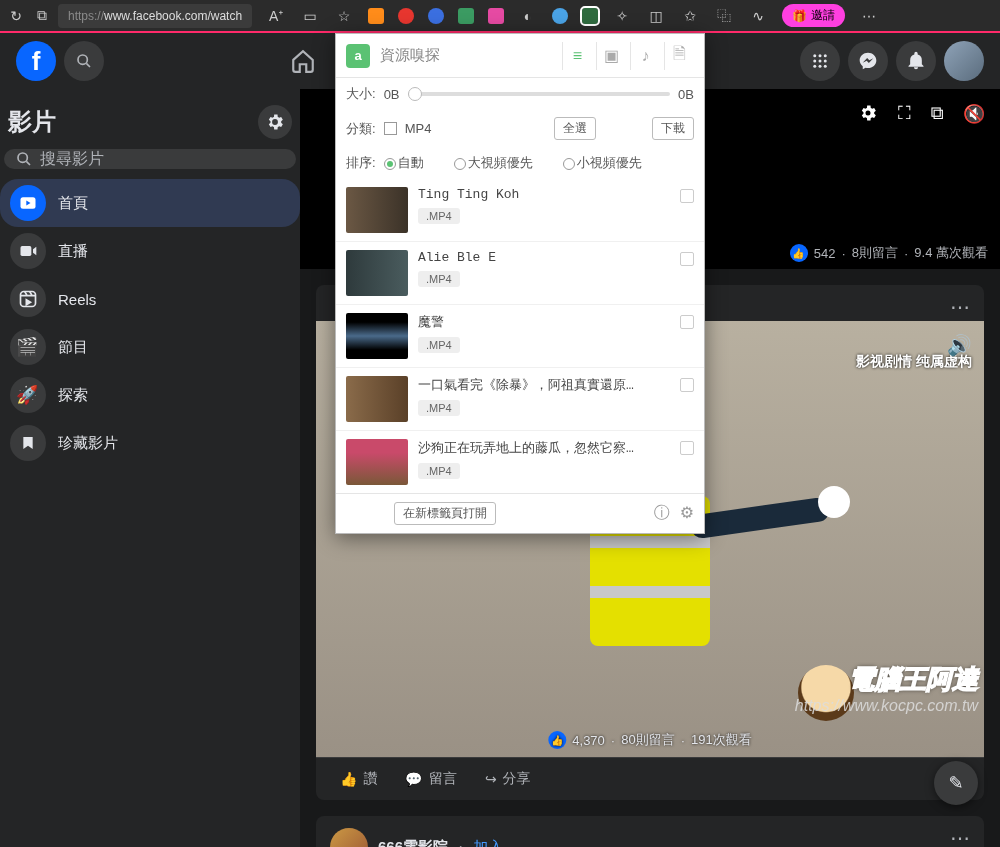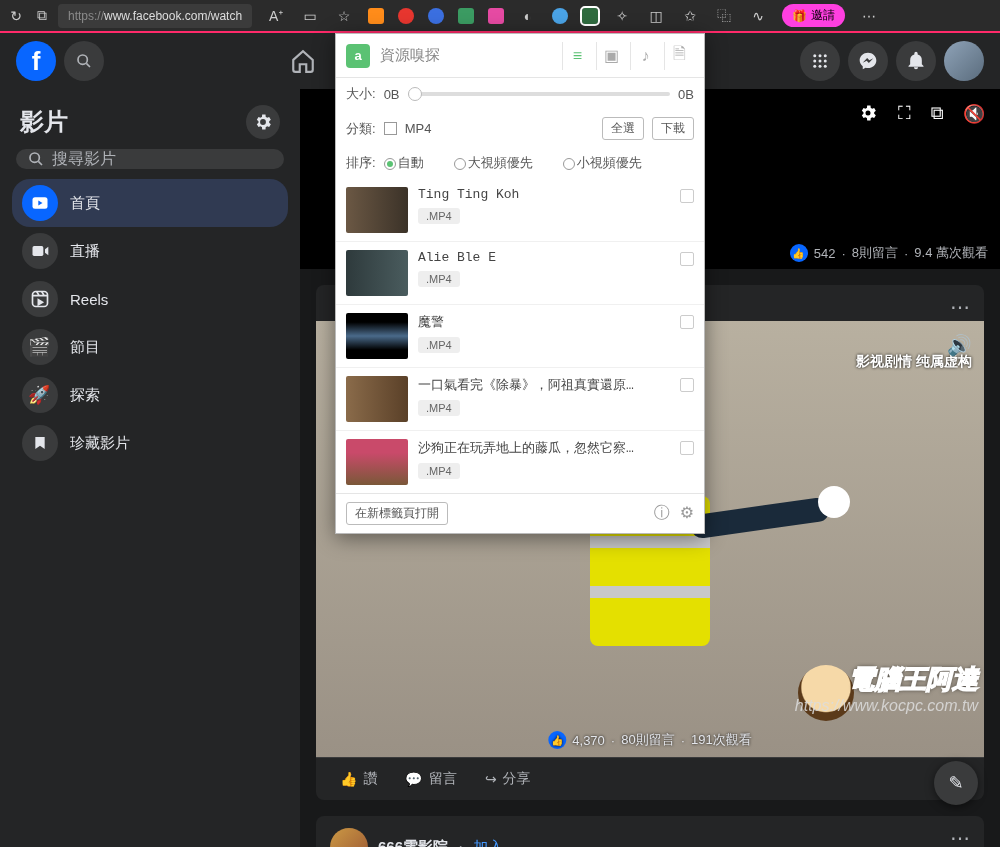--- a/index.html
+++ b/index.html
@@ -18,21 +18,21 @@
 .fb-top { height: 56px; background: #242526; display: flex; align-items: center; padding: 0 16px; position: relative; }
 .fb-logo { width: 40px; height: 40px; background: #0866ff; border-radius: 50%; display: flex; align-items: center; justify-content: center; color: #fff; font-size: 26px; font-weight: 800; }
 .fb-search { width: 40px; height: 40px; background: #3a3b3c; border-radius: 50%; margin-left: 8px; display: flex; align-items: center; justify-content: center; color: #b0b3b8; }
 .fb-home { position: absolute; left: 290px; color: #b0b3b8; font-size: 22px; }
 .fb-right { margin-left: auto; display: flex; gap: 8px; align-items: center; }
 .fb-ricon { width: 40px; height: 40px; background: #3a3b3c; border-radius: 50%; display: flex; align-items: center; justify-content: center; color: #e4e6eb; font-size: 18px; }
 .fb-avatar { width: 40px; height: 40px; border-radius: 50%; background: linear-gradient(135deg,#8fa3b8,#5a6c7d); }
 
 
 .main { display: flex; height: calc(847px - 33px - 56px); }
-.sidebar { width: 300px; background: #242526; padding: 16px 12px; color: #e4e6eb; }
+.sidebar { width: 300px; background: #242526; padding: 16px 0; color: #e4e6eb; }
 .sb-head { display: flex; align-items: center; justify-content: space-between; padding: 0 8px 10px; }
 .sb-title { font-size: 24px; font-weight: 700; }
 .sb-gear { width: 34px; height: 34px; background: #3a3b3c; border-radius: 50%; display: flex; align-items: center; justify-content: center; }
 .sb-search { background: #3a3b3c; border-radius: 20px; height: 20px; display: flex; align-items: center; padding: 0 12px; color: #b0b3b8; gap: 8px; margin: 0 4px 10px; }
 .sb-item { height: 48px; display: flex; align-items: center; gap: 12px; padding: 0 10px; border-radius: 18px; cursor: pointer; }
 .sb-item.active { background: #303a52; }
 .sb-item.active .sb-icon { background: #0866ff; color: #fff; }
 .sb-icon { width: 36px; height: 36px; background: #3a3b3c; border-radius: 50%; display: flex; align-items: center; justify-content: center; font-size: 18px; color: #e4e6eb; }
 .sb-label { font-size: 15px; }
 
@@ -73,21 +73,21 @@
 .ext-pop { position: absolute; left: 335px; top: 33px; width: 370px; background: #fff; border: 1px solid #bbb; box-shadow: 0 4px 20px rgba(0,0,0,.45); z-index: 100; font-size: 13px; color: #555; }
 .ep-head { height: 44px; display: flex; align-items: center; gap: 10px; padding: 0 10px; border-bottom: 1px solid #e5e5e5; }
 .ep-logo { width: 24px; height: 24px; background: #5bc273; border-radius: 4px; display:flex;align-items:center;justify-content:center;color:#fff;font-weight:700;}
 .ep-title { font-size: 15px; color: #888; }
 .ep-tabs { display: flex; gap: 4px; margin-left: auto; }
 .ep-tab { width: 30px; height: 28px; display: flex; align-items: center; justify-content: center; color: #aaa; border-left: 1px solid #e5e5e5; font-size:16px;}
 .ep-tab.active { color: #5bc273; }
 .ep-row { display: flex; align-items: center; padding: 7px 10px; gap: 8px; }
 .ep-slider { flex: 1; height: 4px; background: #ddd; border-radius: 2px; position: relative; }
 .ep-knob { position: absolute; left: 0; top: -5px; width: 14px; height: 14px; background: #fff; border: 1px solid #bbb; border-radius: 50%; }
-.ep-btn { border: 1px solid #bbb; padding: 2px 8px; border-radius: 3px; background: #fff; font-size: 12px; cursor:pointer;}
+.ep-btn { border: 1px solid #bbb; padding: 2px 8px; border-radius: 3px; background: #fff; font-size: 12px; cursor:pointer;margin-left:48px;}
 .ep-chk { width: 13px; height: 13px; border: 1px solid #999; display: inline-block; vertical-align: middle; }
 .ep-radio { width: 12px; height: 12px; border: 1px solid #999; border-radius: 50%; display: inline-block; vertical-align: middle; margin-right: 2px; position:relative;}
 .ep-radio.on::after{content:"";position:absolute;inset:2px;background:#5bc273;border-radius:50%;}
 .ep-list { max-height: 352px; overflow-y: auto; }
 .ep-item { display: flex; gap: 10px; padding: 8px 10px; align-items: flex-start; }
 .ep-item:not(:last-child){border-bottom:1px solid #f0f0f0;}
 .ep-thumb { width: 62px; height: 46px; background: #888; flex-shrink: 0; border-radius:2px;}
 .ep-info { flex: 1; }
 .ep-name { color: #444; font-size: 13px; margin-bottom: 6px; white-space: nowrap; overflow: hidden; text-overflow: ellipsis; max-width: 220px; font-family: Liberation Mono, monospace;}
 .ep-fmt { display: inline-block; background: #eee; color: #666; font-size: 11px; padding: 2px 8px; border-radius: 3px; }

